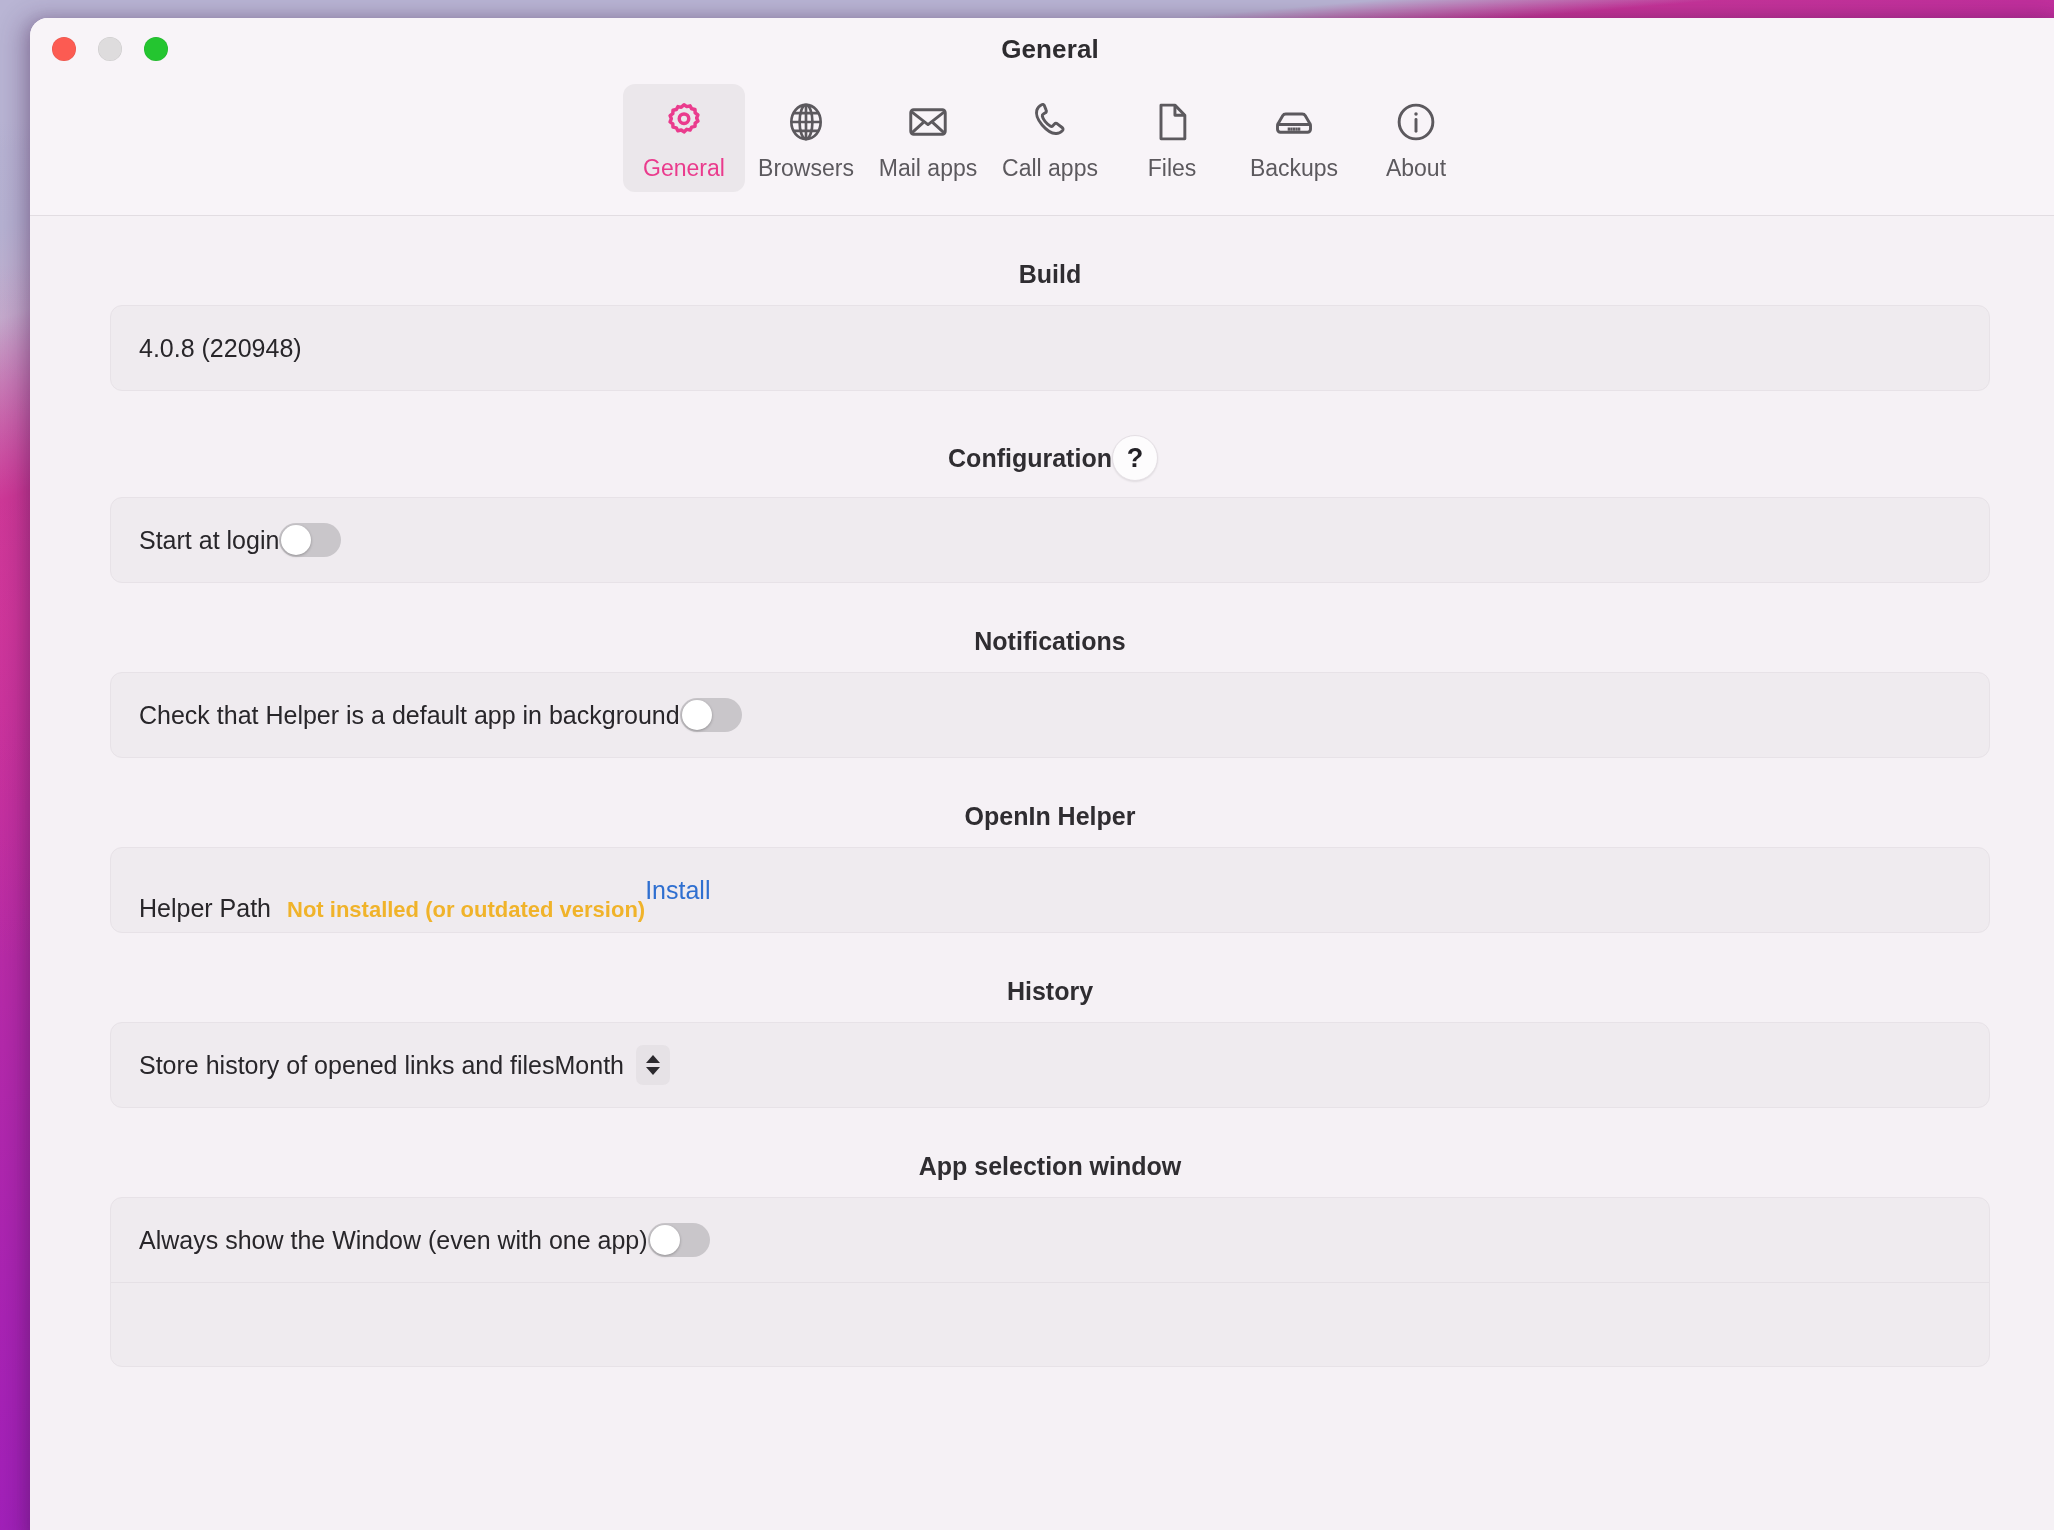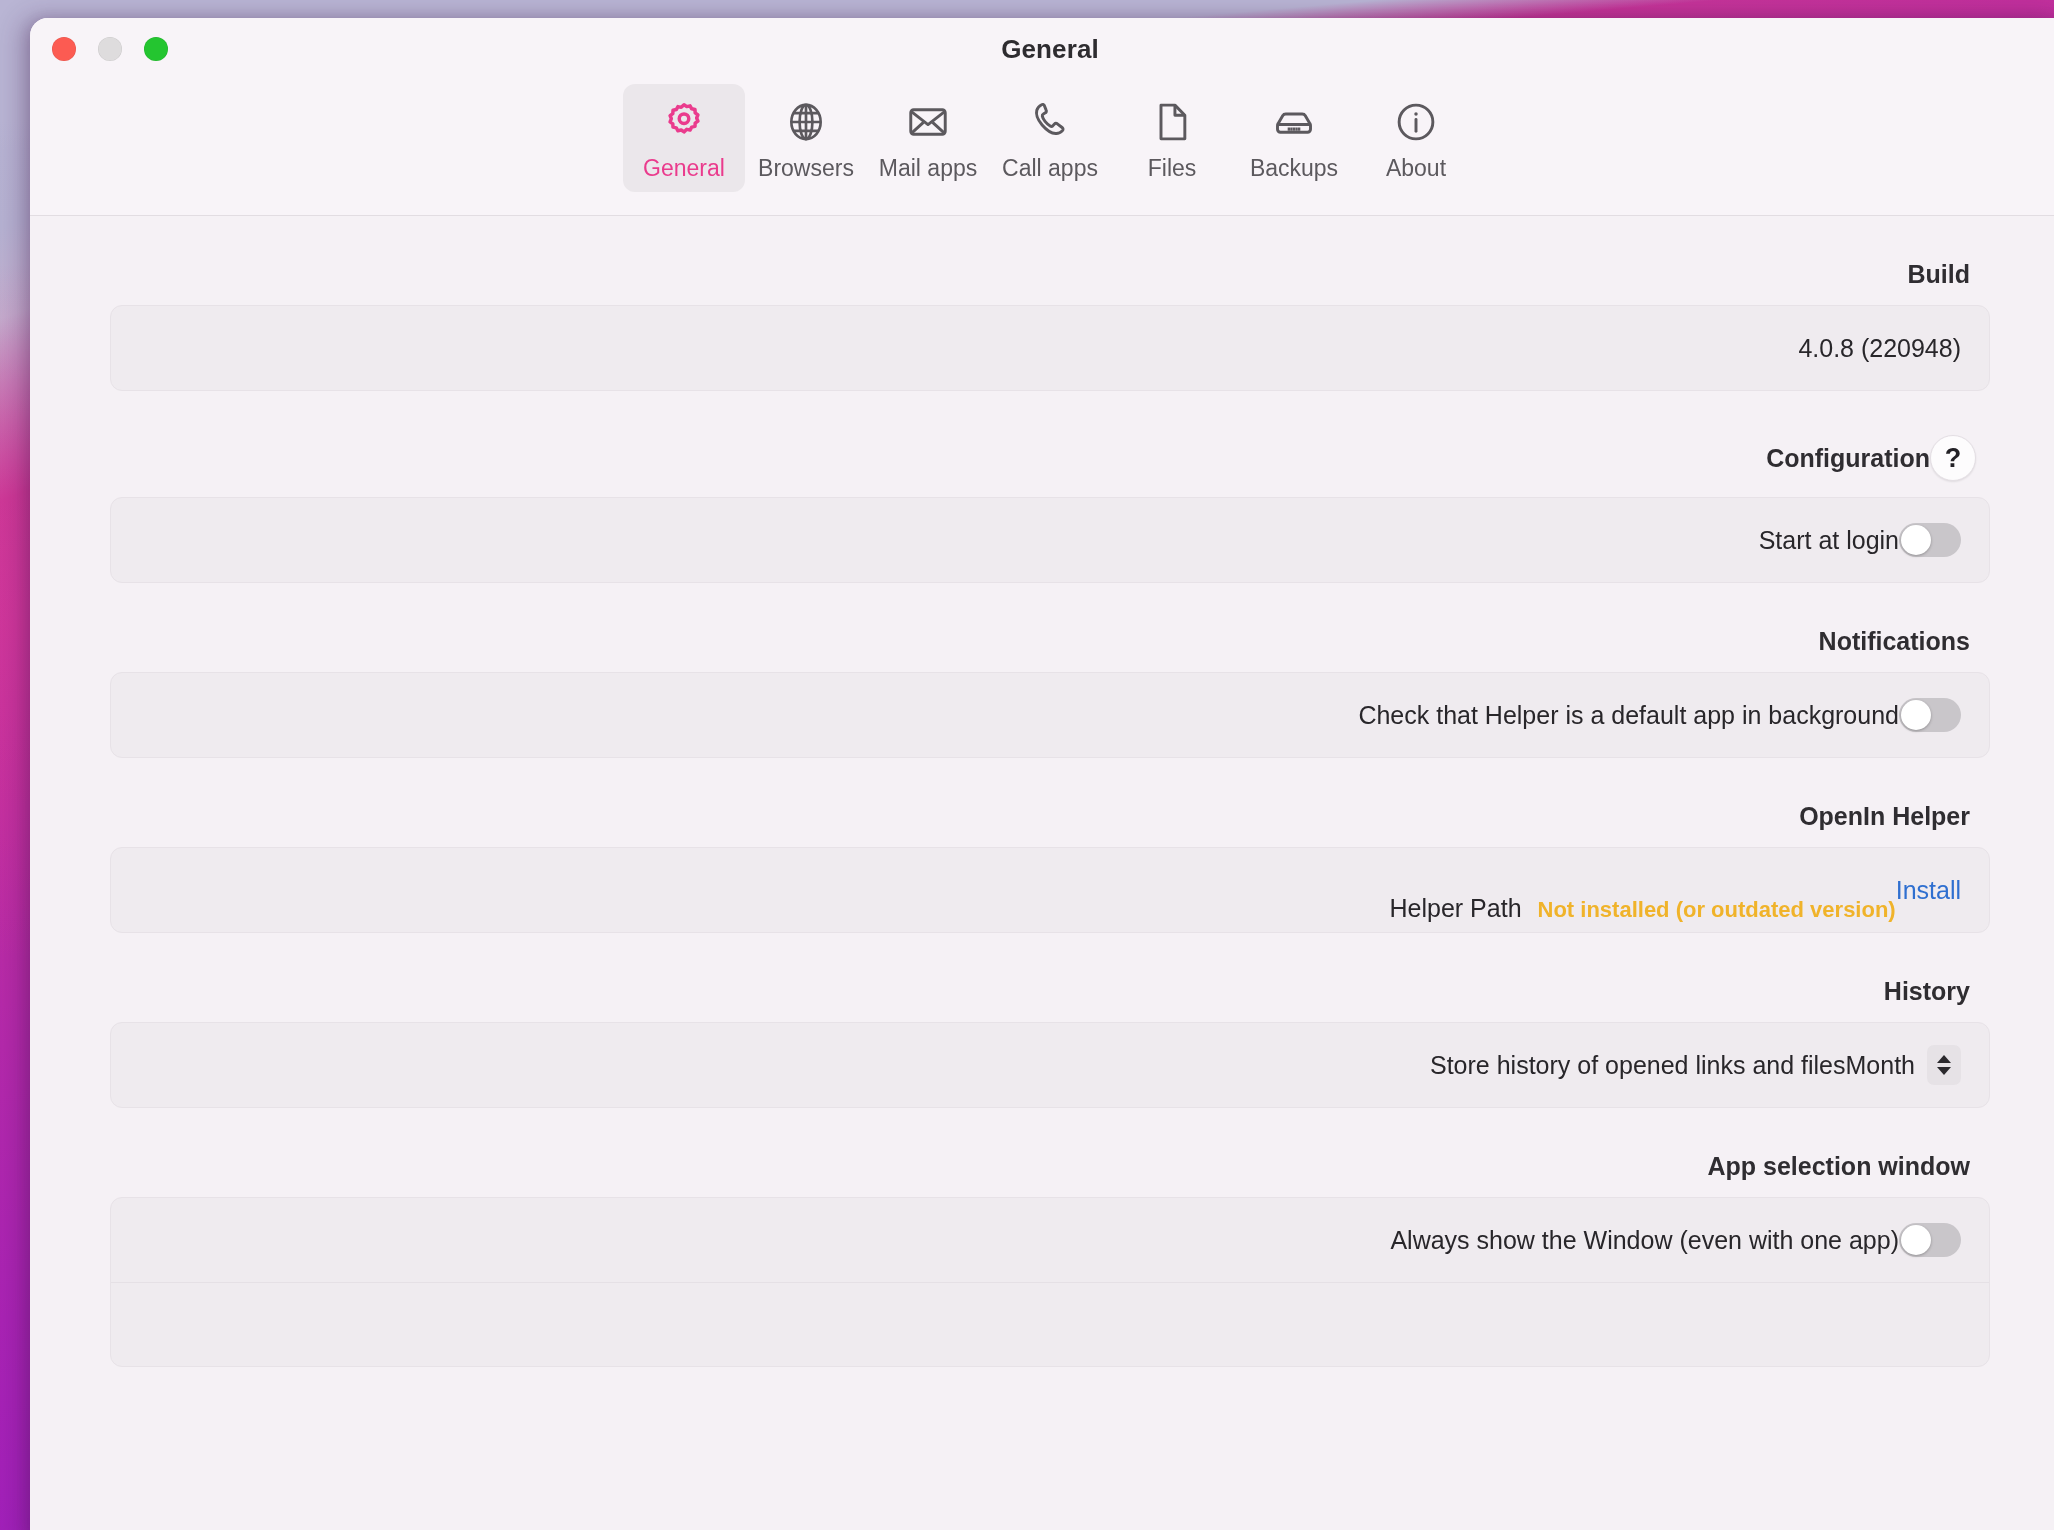--- a/index.html
+++ b/index.html
@@ -110,21 +110,21 @@
     height: calc(1530px - 62px - 136px);
     background: #f5f1f5;
     padding: 0 80px;
     overflow: hidden;
   }
 
   .section { position: relative; }
   .section-head {
     display: flex;
     align-items: center;
-    justify-content: flex-end;
+    justify-content: center;
     padding: 44px 20px 16px 20px;
   }
   .section-title {
     font-size: 25px;
     font-weight: bold;
     color: #2f2d31;
   }
   .help-btn {
     width: 46px; height: 46px;
     border-radius: 50%;
@@ -138,21 +138,21 @@
   }
 
   .card {
     background: #efebef;
     border: 1px solid #e7e2e7;
     border-radius: 12px;
   }
   .row {
     display: flex;
     align-items: center;
-    justify-content: flex-end;
+    justify-content: flex-start;
     min-height: 84px;
     padding: 0 28px;
   }
   .row + .row { border-top: 1px solid #e5e0e5; }
   .row-label {
     font-size: 25px;
     color: #28262a;
     white-space: nowrap;
   }
   .row-left { display: flex; align-items: baseline; gap: 16px; }

